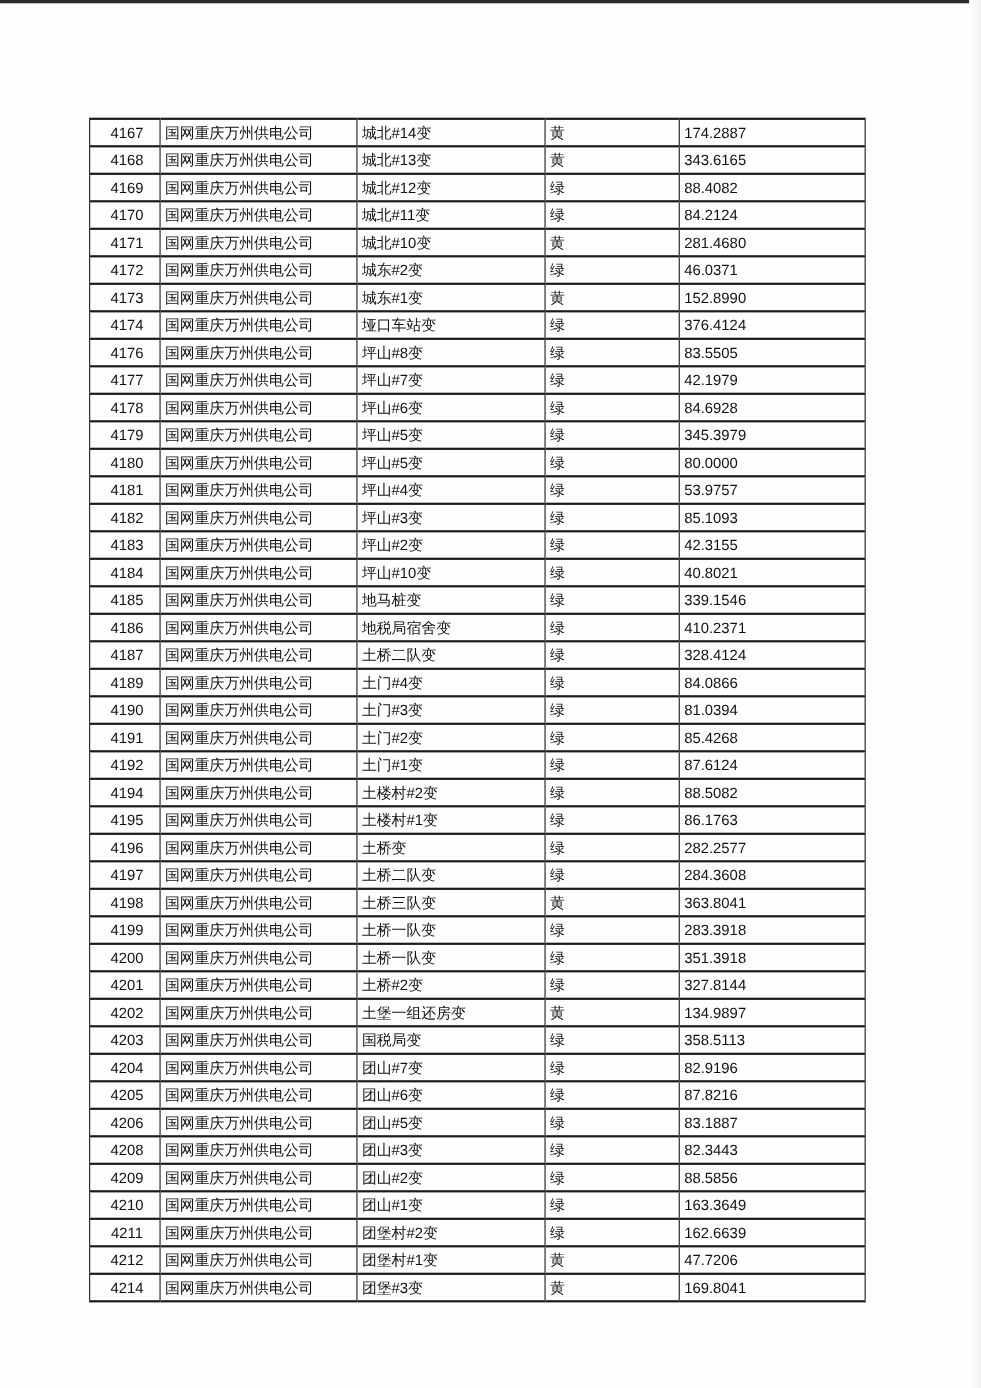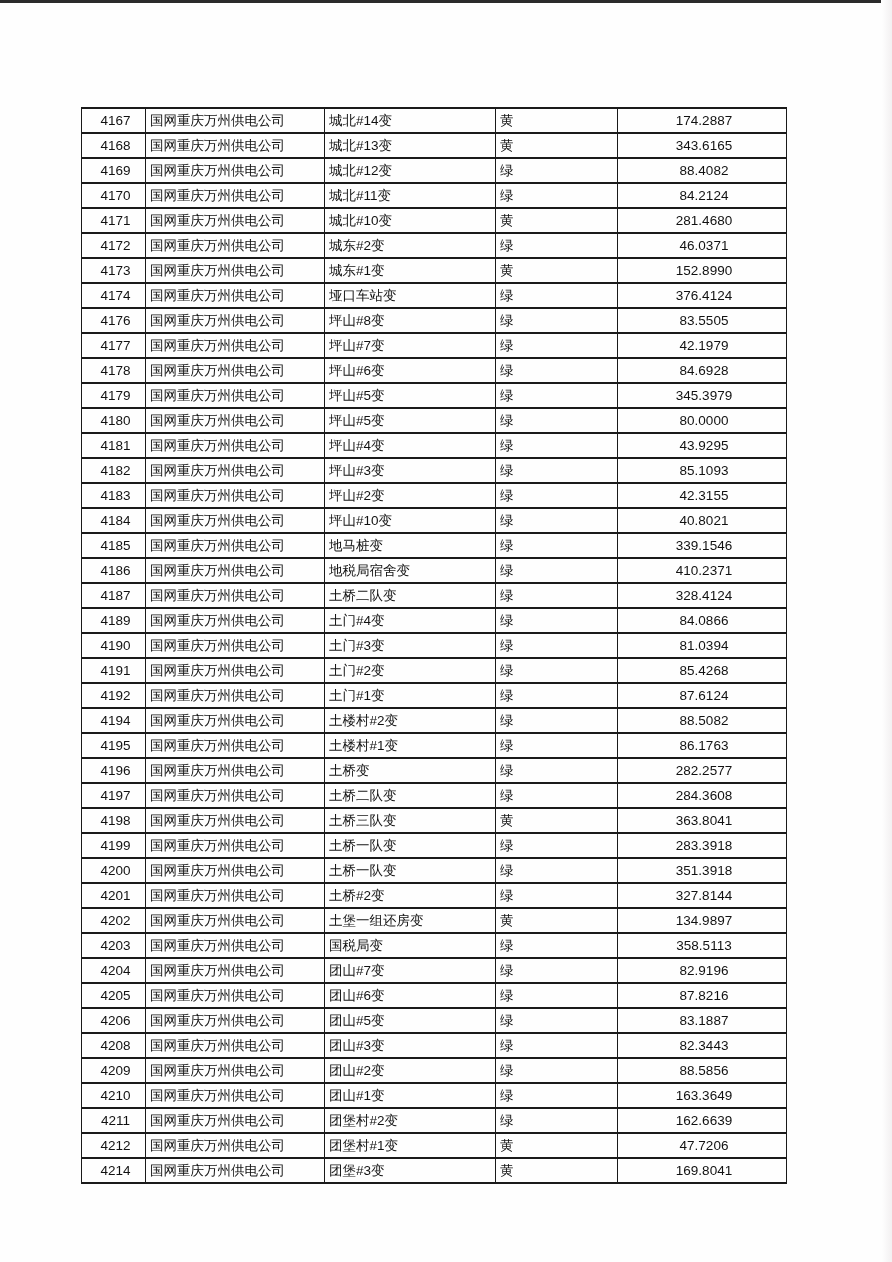--- a/index.html
+++ b/index.html
@@ -57,21 +57,21 @@
   }
   td.c-serial {
     text-align: center;
     padding: 0;
     font-size: 14px;
   }
   td.c-company, td.c-substation, td.c-status {
     text-align: left;
   }
   td.c-value {
-    text-align: center;
+    text-align: left;
     padding: 0;
     font-size: 13.5px;
   }
   .col-serial     { width: 64px;  }
   .col-company    { width: 179px; }
   .col-substation { width: 171px; }
   .col-status     { width: 122px; }
   .col-value      { width: 169px; }
 </style>
 </head>
@@ -178,21 +178,21 @@
     <td class="c-company">国网重庆万州供电公司</td>
     <td class="c-substation">坪山#5变</td>
     <td class="c-status">绿</td>
     <td class="c-value">80.0000</td>
   </tr>
         <tr>
     <td class="c-serial">4181</td>
     <td class="c-company">国网重庆万州供电公司</td>
     <td class="c-substation">坪山#4变</td>
     <td class="c-status">绿</td>
-    <td class="c-value">43.9295</td>
+    <td class="c-value">53.9757</td>
   </tr>
         <tr>
     <td class="c-serial">4182</td>
     <td class="c-company">国网重庆万州供电公司</td>
     <td class="c-substation">坪山#3变</td>
     <td class="c-status">绿</td>
     <td class="c-value">85.1093</td>
   </tr>
         <tr>
     <td class="c-serial">4183</td>

